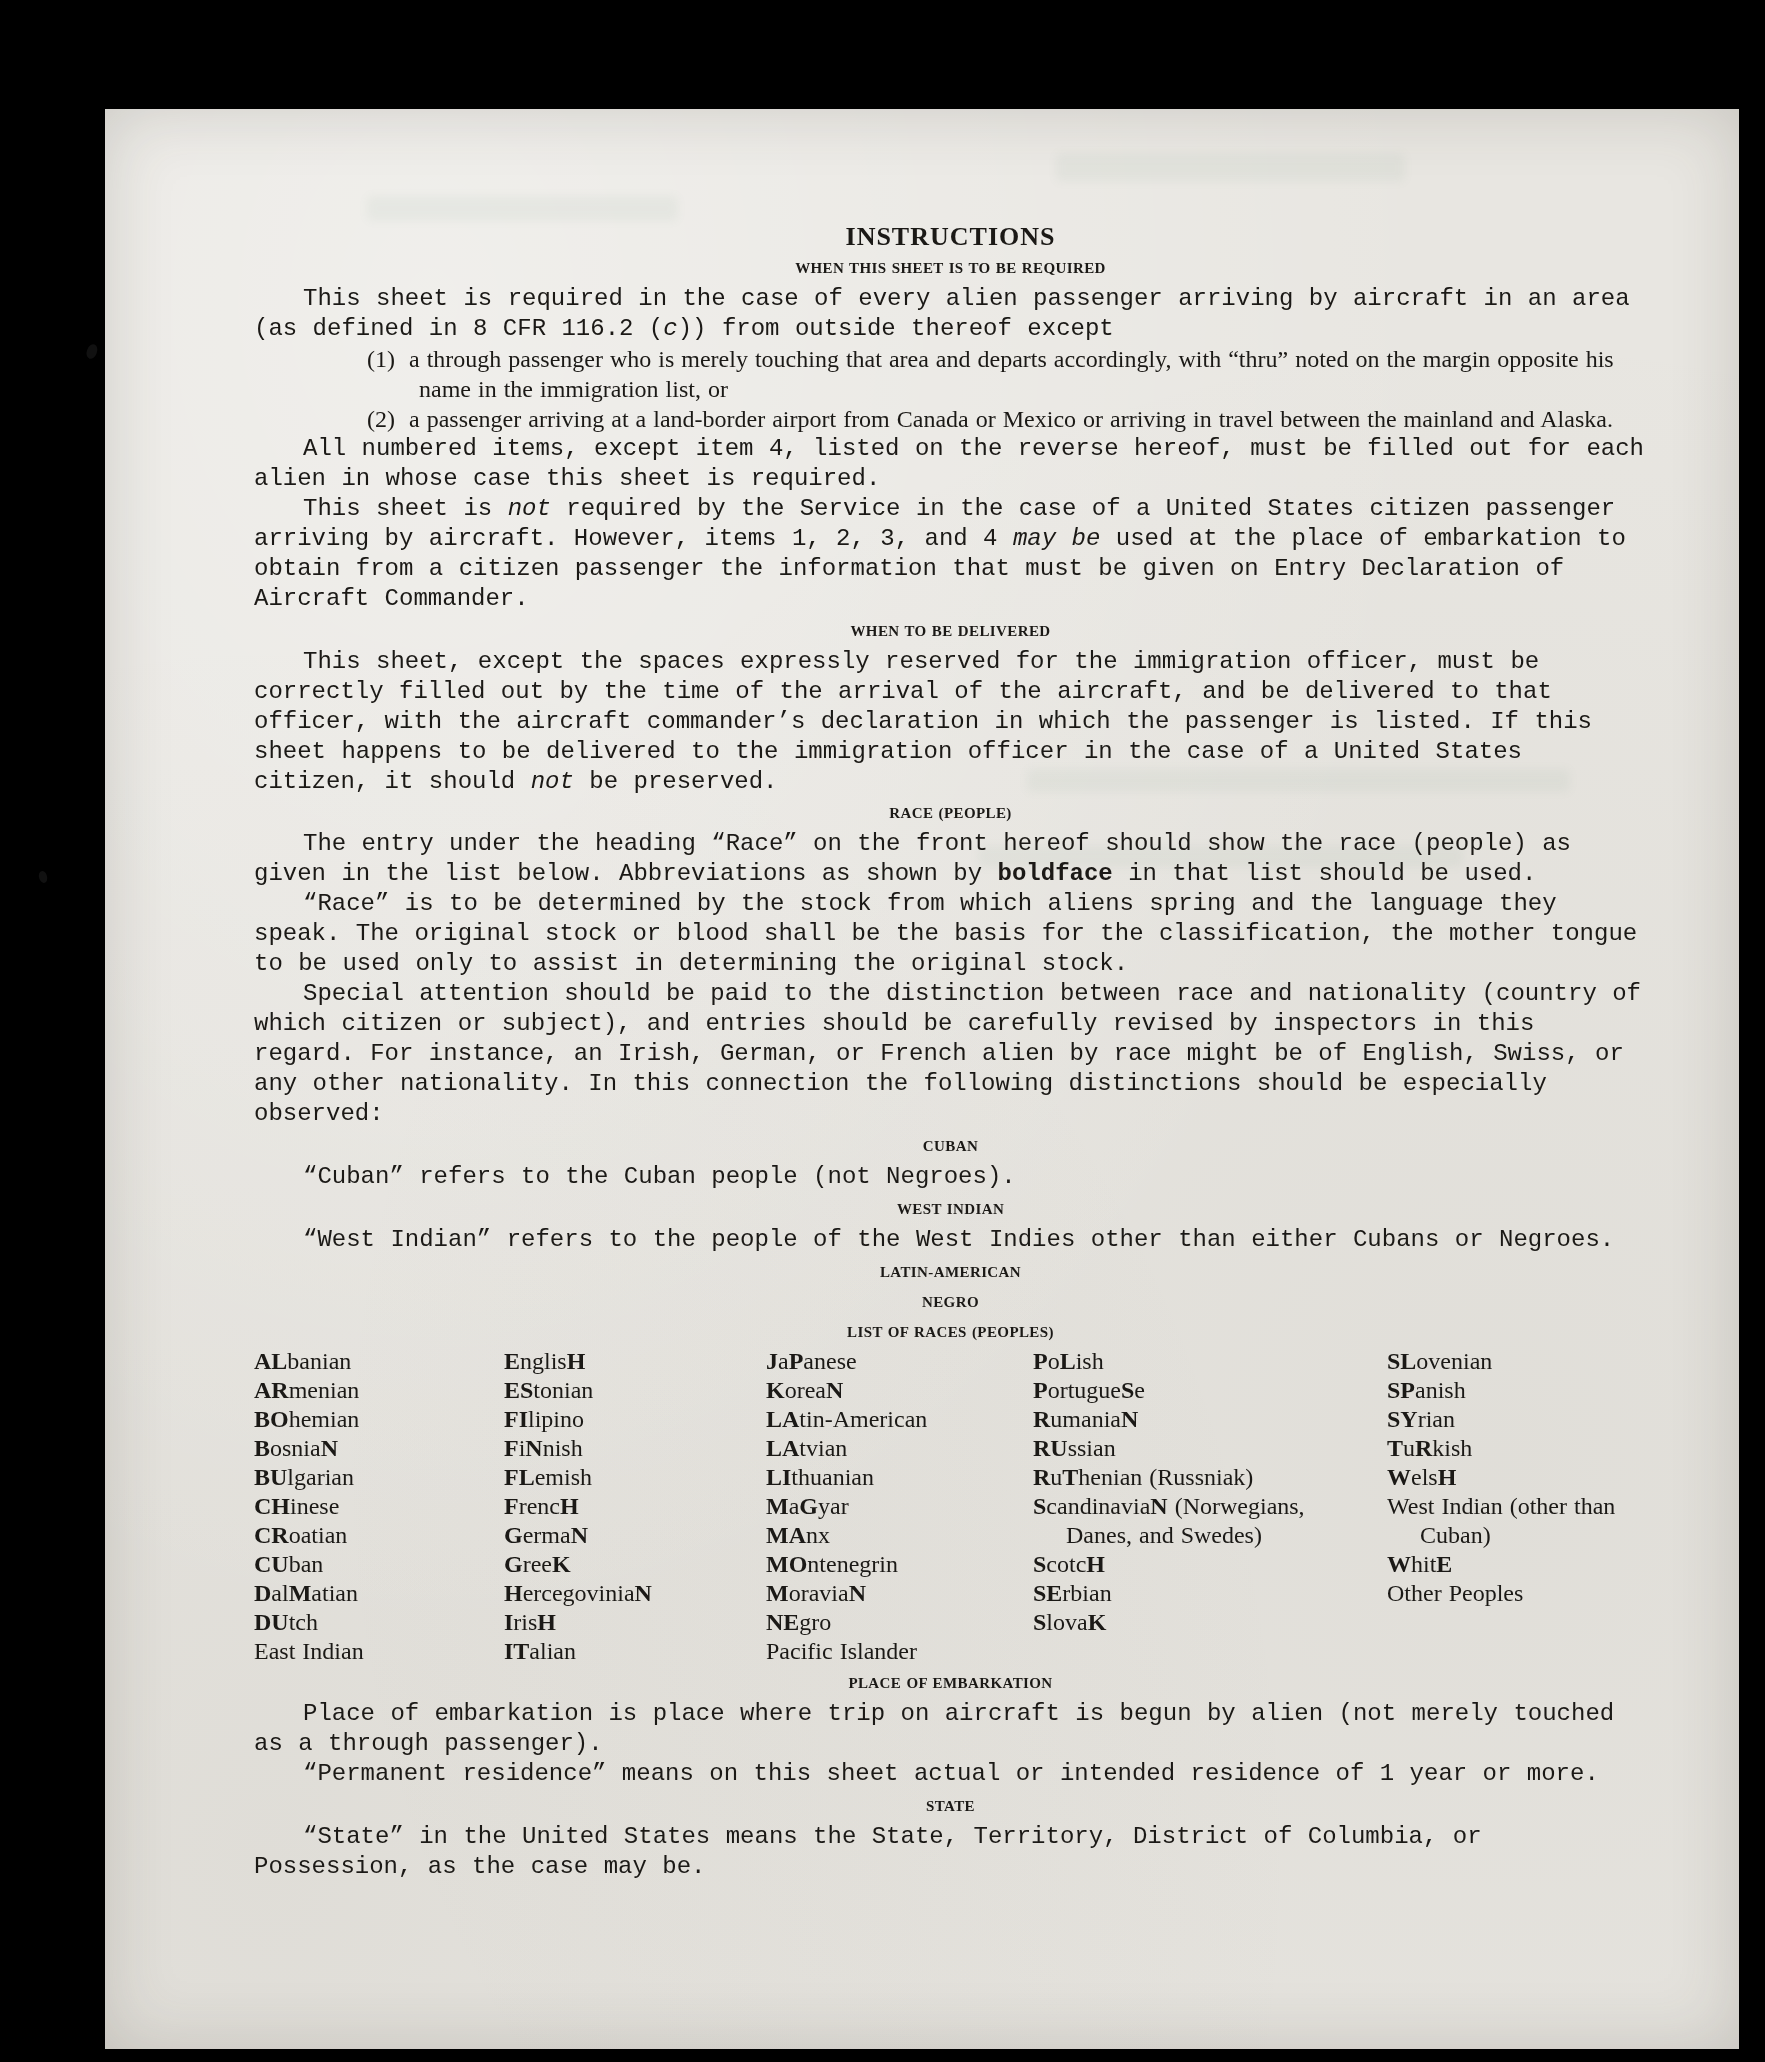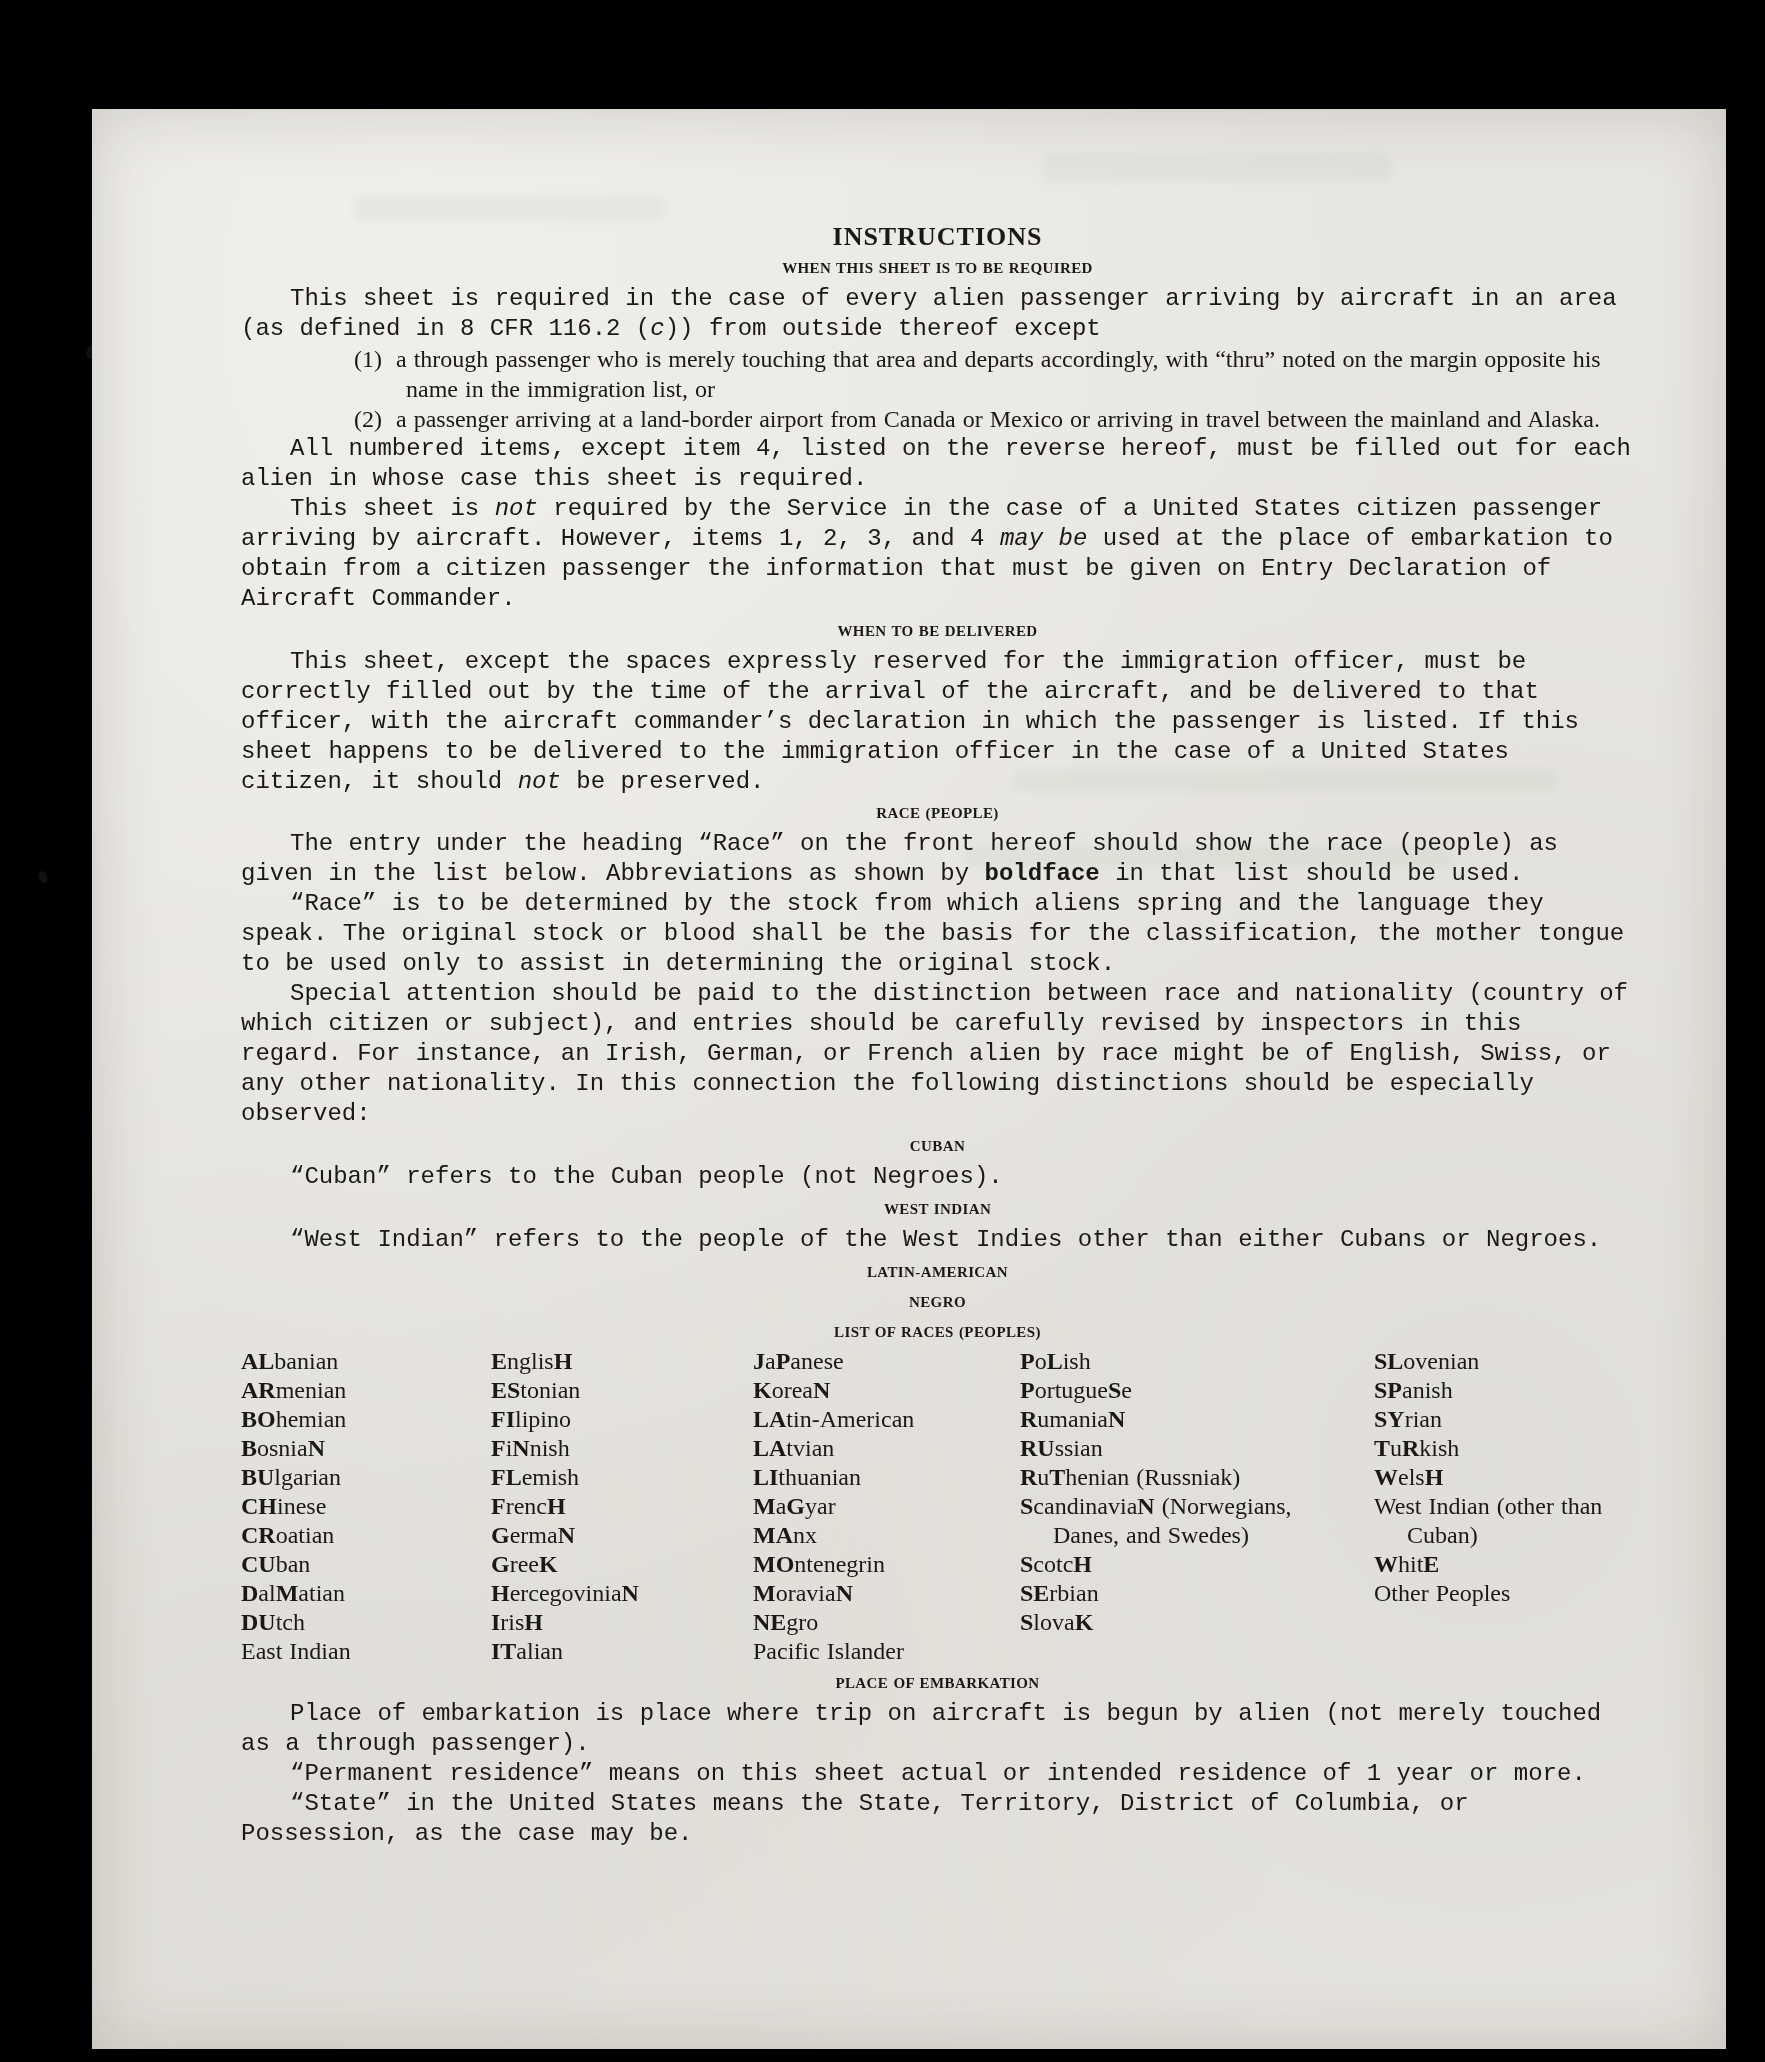--- a/index.html
+++ b/index.html
@@ -5,21 +5,21 @@
   html, body { margin: 0; padding: 0; }
   body {
     width: 1765px; height: 2062px;
     background: #000;
     position: relative;
     overflow: hidden;
     font-family: "Liberation Serif", "DejaVu Serif", serif;
   }
   .paper {
     position: absolute;
-    left: 92px; top: 109px;
+    left: 105px; top: 109px;
     width: 1634px; height: 1940px;
     background: #e8e6e1;
     background-image:
       radial-gradient(ellipse at 20% 10%, rgba(255,255,255,0.35), rgba(255,255,255,0) 55%),
       radial-gradient(ellipse at 85% 70%, rgba(120,115,100,0.07), rgba(0,0,0,0) 60%),
       radial-gradient(ellipse at 10% 90%, rgba(120,115,100,0.08), rgba(0,0,0,0) 50%);
     box-shadow: inset 0 0 68px rgba(60,55,45,0.18);
     overflow: hidden;
   }
   .content {
@@ -174,17 +174,18 @@
             <div class="race-item"><b>T</b>u<b>R</b>kish</div>
             <div class="race-item"><b>W</b>els<b>H</b></div>
             <div class="race-item">West Indian (other than Cuban)</div>
             <div class="race-item"><b>W</b>hit<b>E</b></div>
             <div class="race-item">Other Peoples</div>
           </div>
         </div>
         <div class="sec-heading">PLACE OF EMBARKATION</div>
         <p class="para">Place of embarkation is place where trip on aircraft is begun by alien (not merely touched as a through passenger).</p>
         <p class="para">“Permanent residence” means on this sheet actual or intended residence of 1 year or more.</p>
+        <div class="sec-heading">STATE</div>
         <p class="para">“State” in the United States means the State, Territory, District of Columbia, or Possession, as the case may be.</p>
       </div>
   </div>
 </div>
 
 
 </body></html>

